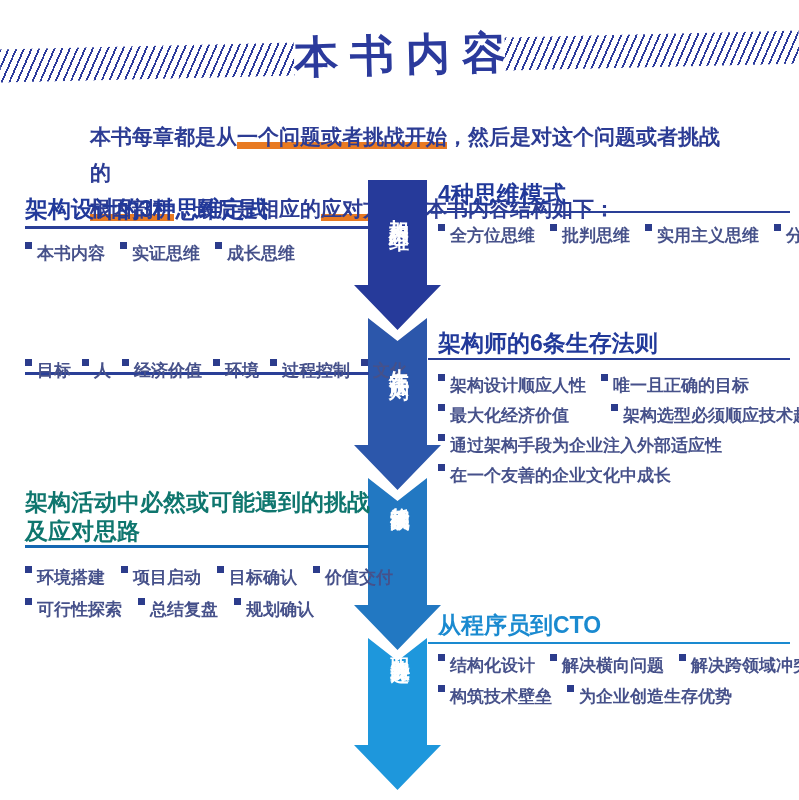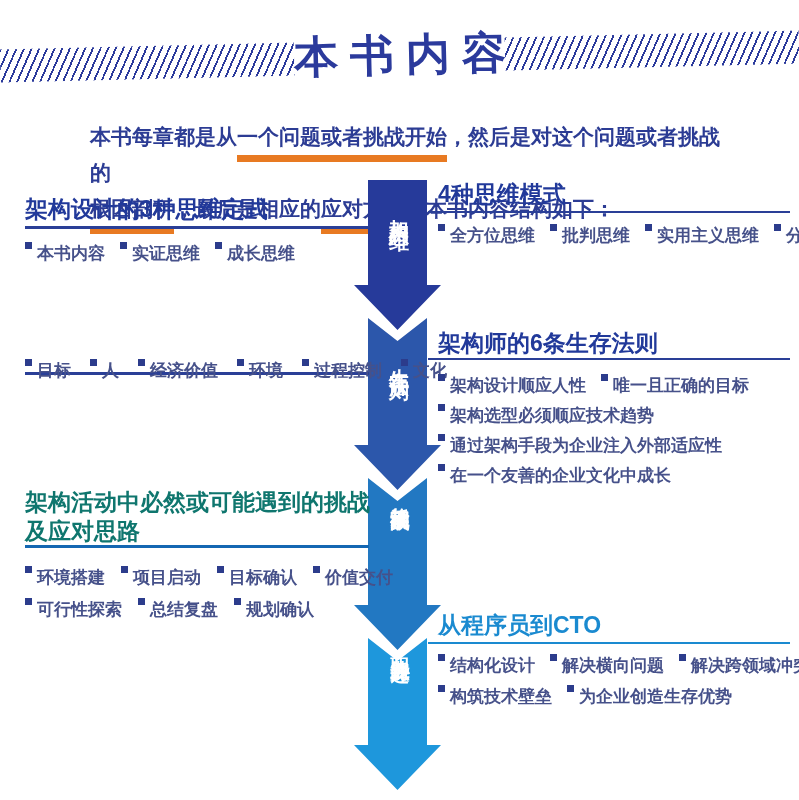--- a/index.html
+++ b/index.html
@@ -15,21 +15,21 @@
   .hatch-right{left:505px;width:294px;}
   .page-title{
     position:absolute;left:294px;top:0;width:212px;margin:0;text-align:center;
     font-size:44px;font-weight:700;color:#2B3A9C;letter-spacing:12px;line-height:58px;white-space:nowrap;
   }
   
   .intro{position:absolute;left:90px;top:98px;width:640px;
     font-size:21px;line-height:36px;font-weight:600;color:#2C3C94;}
   .hl{background-image:linear-gradient(#E87A22,#E87A22);
       background-repeat:no-repeat;background-size:100% 7px;background-position:0 100%;
-      padding-bottom:14px;}
+      padding-bottom:1px;}
   
   .arrow-wrap{position:absolute;left:350px;top:175px;width:100px;height:625px;}
   .arrow-wrap svg{position:absolute;left:0;top:0;}
   .arrow-label{
     position:absolute;left:50%;transform:translateX(-50%);
     writing-mode:vertical-rl;text-orientation:upright;
     color:#fff;font-weight:700;white-space:nowrap;z-index:3;
   }
   .al-1{top:27px;font-size:20px;letter-spacing:4px;}
   .al-2{top:178px;font-size:20px;letter-spacing:4px;}
@@ -50,21 +50,21 @@
   .t-azure h2{color:#0f766e;}
   .t-sky h2{color:#1A8AD0;}
   .items{display:flex;flex-wrap:nowrap;gap:15px;}
   .item{display:flex;white-space:nowrap;
     font-size:17px;font-weight:600;color:#46518A;}
   .bullet{display:inline-block;width:7px;height:7px;background:#2C3C8C;margin-right:5px;flex:0 0 auto;}
   .row{display:flex;gap:15px;margin-bottom:7px;}
   .w158{width:158px;}
   .lb1{left:25px;top:194px;}  .lb1 .items{margin-top:17px;}
   .rb1{left:438px;top:179px;} .rb1 .items{margin-top:14px;}
-  .lb2{left:25px;top:346px;}  .lb2 .items{margin-top:13px;gap:19px;}
+  .lb2{left:25px;top:346px;}  .lb2 .items{margin-top:13px;gap:11px;}
   .rb2{left:438px;top:328px;} .rb2 .rows{margin-top:15px;}
   .lb3{left:25px;top:488px;}  .lb3 h2{line-height:29px;}
   .lb3 .rows{margin-top:20px;} .lb3 .row{gap:16px;margin-bottom:9px;}
   .rb3{left:438px;top:610px;} .rb3 .rows{margin-top:13px;} .rb3 .row{margin-bottom:8px;}
 </style>
 </head>
 <body>
 
 <div class="canvas">
 
@@ -172,20 +172,24 @@
         <span class="item">
             <i class="bullet"></i>
             <span>架构设计顺应人性</span>
           </span>
         <span class="item w158">
             <i class="bullet"></i>
             <span>唯一且正确的目标</span>
           </span>
       </div>
       <div class="row">
+        <span class="item w158">
+            <i class="bullet"></i>
+            <span>最大化经济价值</span>
+          </span>
         <span class="item">
             <i class="bullet"></i>
             <span>架构选型必须顺应技术趋势</span>
           </span>
       </div>
       <div class="row">
         <span class="item">
             <i class="bullet"></i>
             <span>通过架构手段为企业注入外部适应性</span>
           </span>

